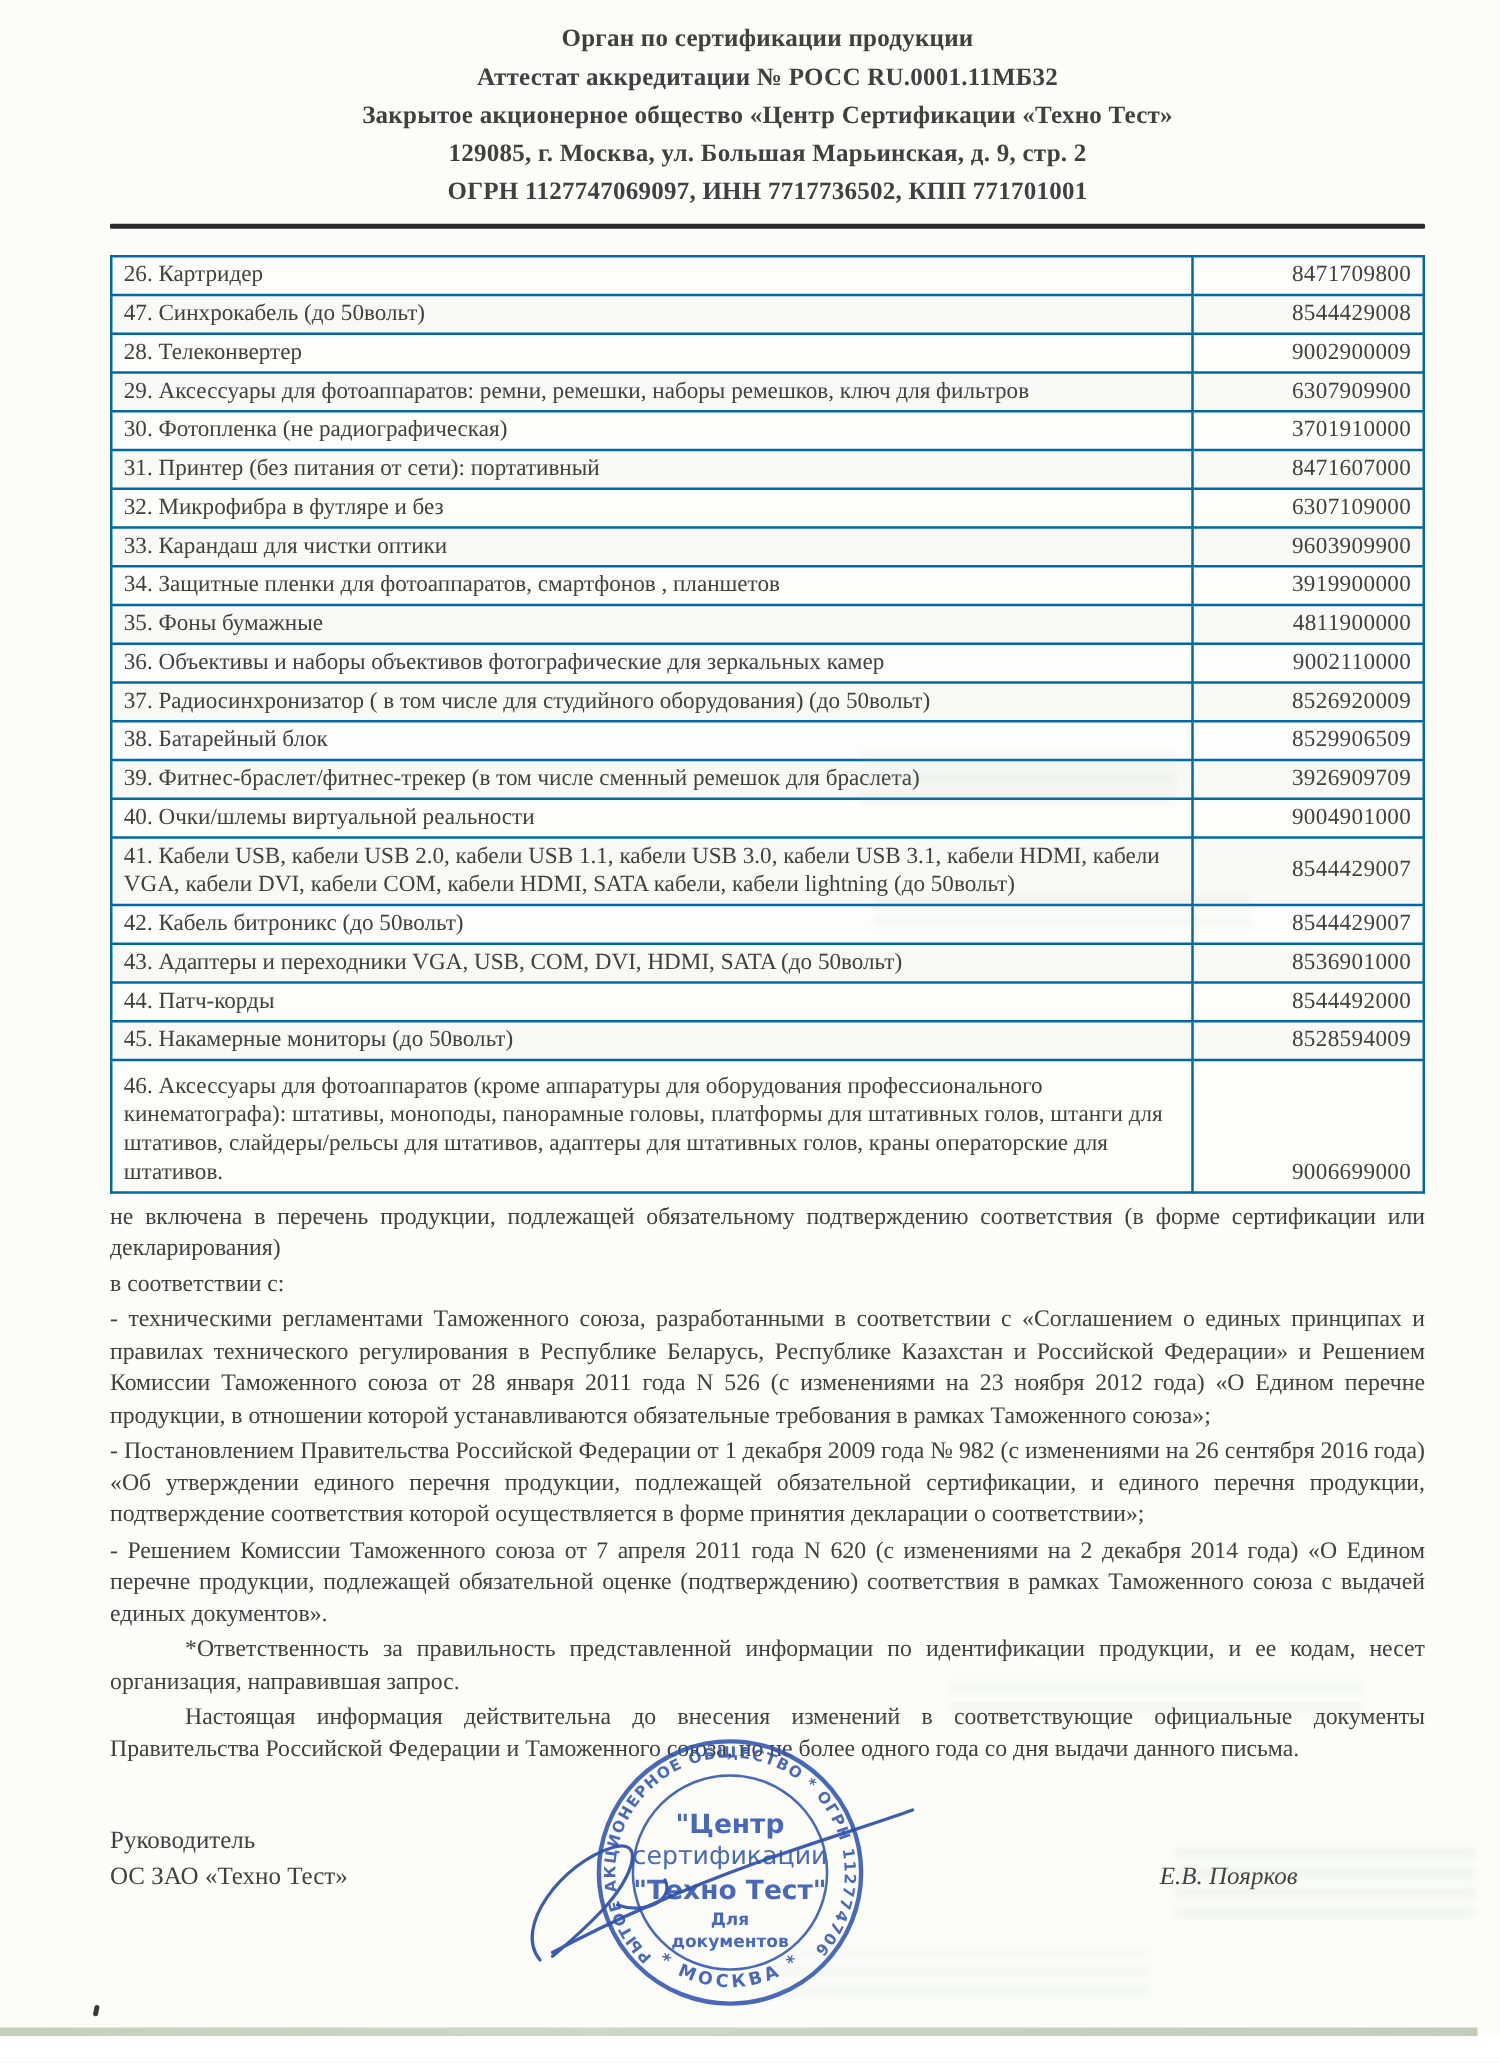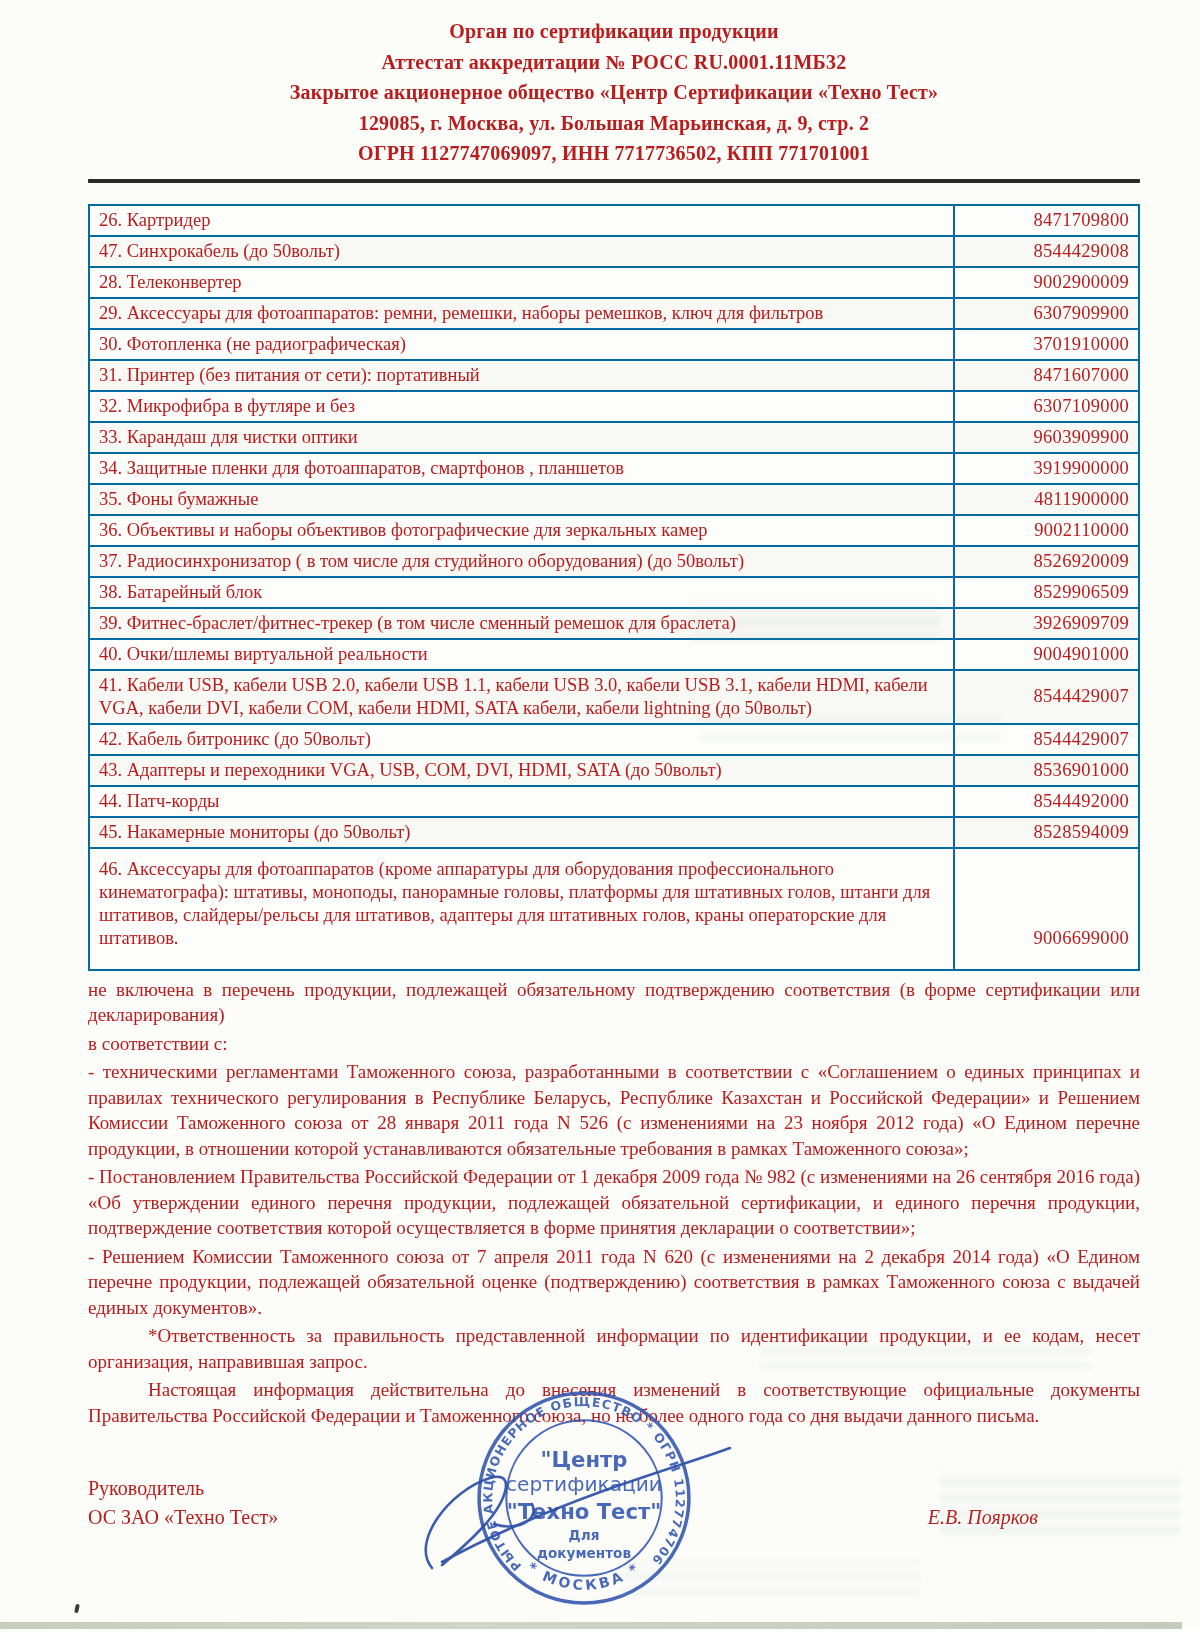--- a/index.html
+++ b/index.html
@@ -1,33 +1,33 @@
 <!DOCTYPE html>
 <html><head>
 <meta charset="utf-8">
 <style>
   html,body{margin:0;padding:0;}
   body{width:1200px;height:1650px;background:#e9e9e6;}
   .page{
     position:relative;width:1200px;height:1650px;overflow:hidden;
     background:#fcfcf9;
-    font-family:"Liberation Serif", serif;color:#b91c1c;
+    font-family:"Liberation Serif", serif;color:#404040;
   }
   .content{position:absolute;left:88px;top:16px;width:1052px;}
   .letterhead{ text-align:center;font-weight:bold;font-size:20px;line-height:30.5px;letter-spacing:.2px;}
   .rule{margin-top:10px;height:4px;background:#2a2a28;border-radius:1px;}
   table.codes{border-collapse:collapse;width:100%;margin-top:21px;table-layout:fixed;}
   table.codes td{
     border:2px solid #0369a1;font-size:18.5px;line-height:23px;
     padding:3px 9px;vertical-align:middle;background:#fdfdfb;
   }
   table.codes td.item{width:auto;}
   table.codes td.code{width:148px;padding-left:26px;letter-spacing:.3px;text-align:right;}
   table.codes tr:nth-child(even) td{background:#f8f8f4;}
-  table.codes tr:last-child td{padding-top:9px;padding-bottom:19px;}
+  table.codes tr:last-child td{padding-top:9px;padding-bottom:3px;}
   table.codes tr:last-child td.code{vertical-align:bottom;}
   .bodytext{margin-top:6px;}
   .bodytext p{margin:0 0 3px 0;font-size:19px;line-height:25.5px;text-align:justify;}
   .bodytext p.lead{font-weight:normal;word-spacing:2px;}
   .bodytext p.noj{text-align:left;}
   .bodytext p.indent{text-indent:60px;}
   .sigblock{margin-top:46px;font-size:20px;line-height:29px;}
   .sigrow{display:flex;justify-content:space-between;align-items:flex-end;}
   .sigrow .name{margin-right:102px;font-style:italic;}
   .stamp{position:absolute;left:468px;top:1382px;width:232px;height:232px;opacity:.88;}

